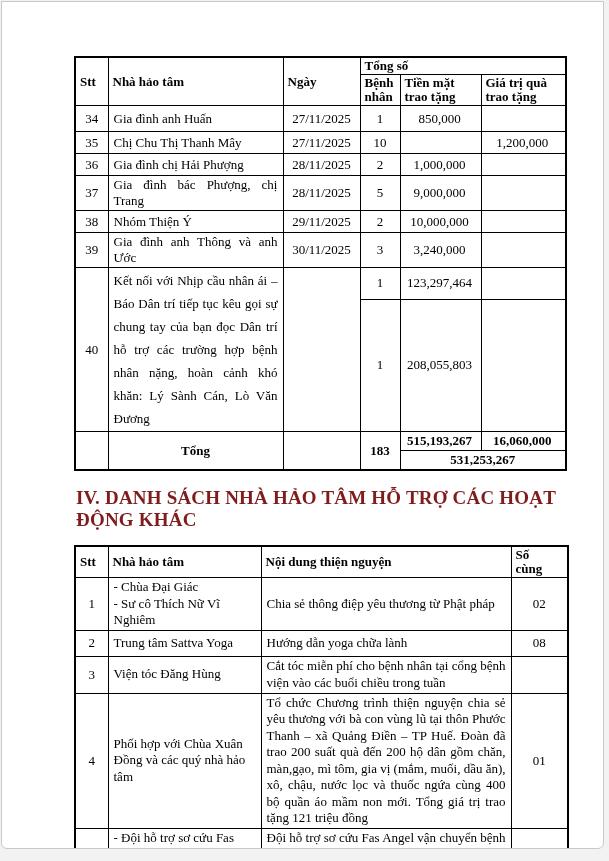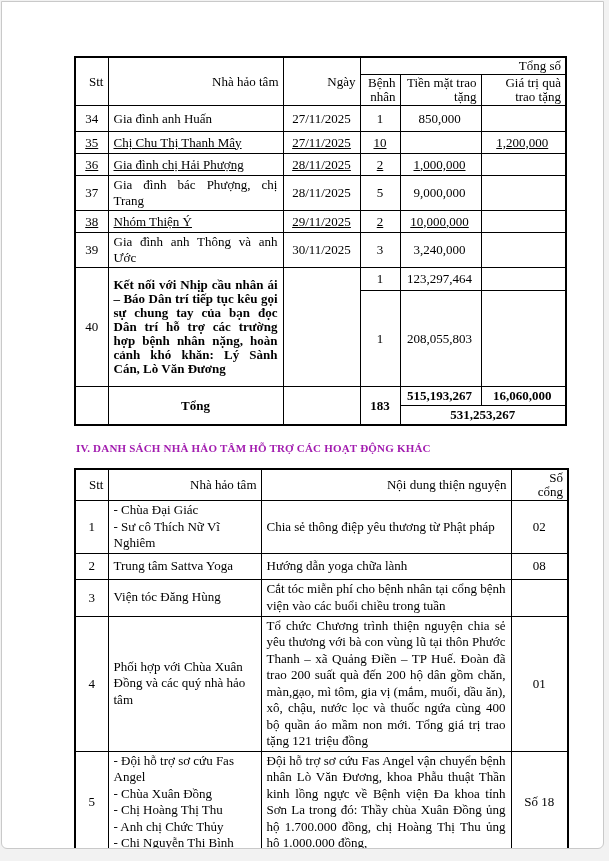--- a/index.html
+++ b/index.html
@@ -27,44 +27,44 @@
     table-layout: fixed;
     border: 2px solid #000;
     font-size: 13px;
   }
   td, th {
     border: 1px solid #000;
     padding: 1px 4px;
     vertical-align: middle;
     overflow: hidden;
   }
-  th { font-weight: normal; text-align: right; line-height: 14px; }
+  th { font-weight: bold; text-align: left; line-height: 14px; }
   .ctr { text-align: center; }
   .num { text-align: center; padding-right: 6px; }
   .bold { font-weight: bold; }
   .name { text-align: justify; line-height: 16px; padding: 1px 5px; }
   .prelines { white-space: pre-line; }
 
   
   tr.h-top th { height: 15px; }
   tr.h-bot th { height: 29px; }
   tr.r-26 { height: 26px; }
-  tr.r-22 { height: 22px; text-decoration: underline; }
+  tr.r-22 { height: 22px; }
   tr.r-33 { height: 33px; margin-left: 37px; }
   tr.r40a { height: 23px; }
   tr.r40b { height: 96px; }
-  td.r40name { line-height: 14px; vertical-align: middle; font-weight: bold; }
+  td.r40name { line-height: 23px; vertical-align: middle; }
   tr.tta { height: 17px; }
   tr.ttb { height: 16px; }
 
   .section-title {
     margin: 16px 0 0 2px;
-    color: #a21caf;
+    color: #7f1d1d;
     font-weight: bold;
-    font-size: 11px;
+    font-size: 19px;
     letter-spacing: 0.2px;
   }
 
   .t2 { margin-top: 14px; }
   .t2 th { height: 30px; }
   .t2 td.namecell { line-height: 16.5px; text-align: left; padding: 1px 5px; margin-top: 19px; }
   .t2 td.contentcell { line-height: 16.5px; text-align: justify; padding: 1px 5px; }
   tr.t2r1 { height: 52px; }
   tr.t2r2 { height: 26px; }
   tr.t2r3 { height: 37px; }
@@ -184,21 +184,21 @@
           <col style="width:153px">
           <col style="width:250px">
           <col style="width:57px">
       </colgroup>
       <tbody>
           <tr>
         <th>Stt</th>
         <th>Nhà hảo tâm</th>
         <th>Nội dung thiện nguyện</th>
         <th class="prelines">Số
-cổng</th>
+cùng</th>
       </tr>
       <tr class="t2r1">
         <td class="ctr">1</td>
         <td class="namecell prelines">- Chùa Đại Giác
 - Sư cô Thích Nữ Vĩ Nghiêm</td>
         <td class="contentcell">Chia sẻ thông điệp yêu thương từ Phật pháp</td>
         <td class="ctr">02</td>
       </tr>
       <tr class="t2r2">
         <td class="ctr">2</td>

